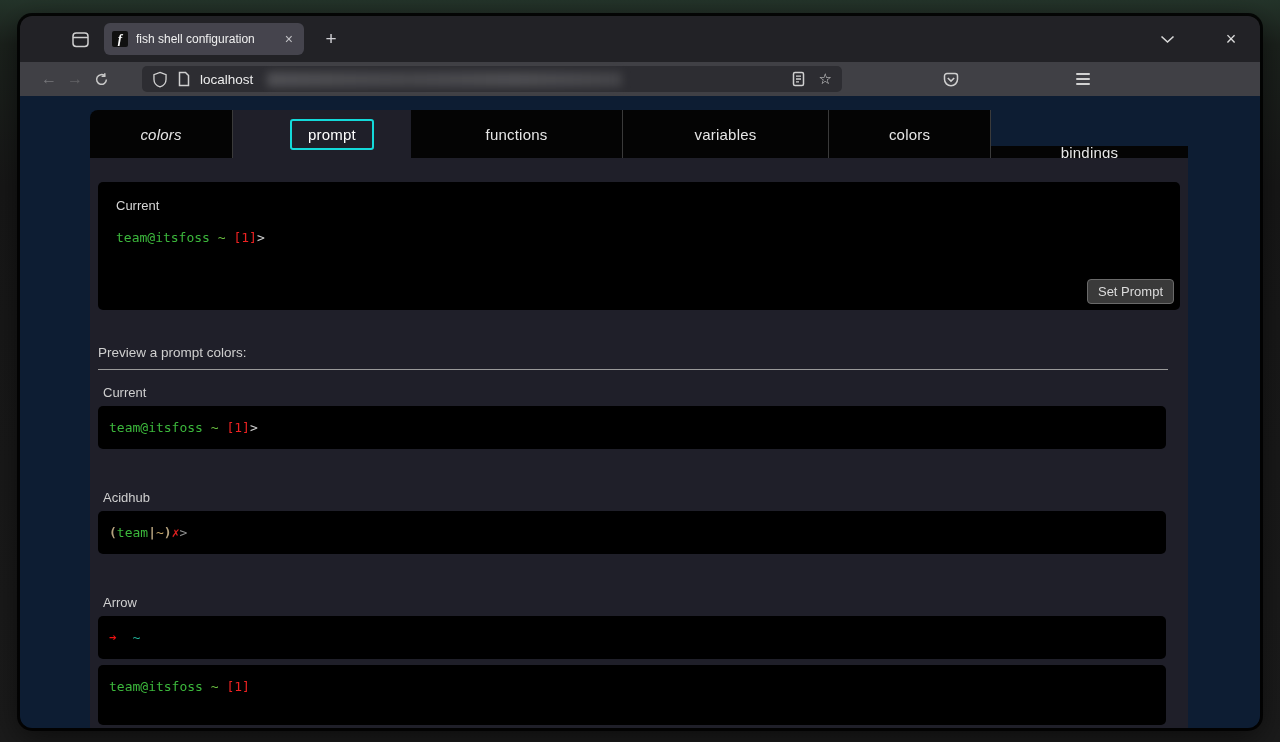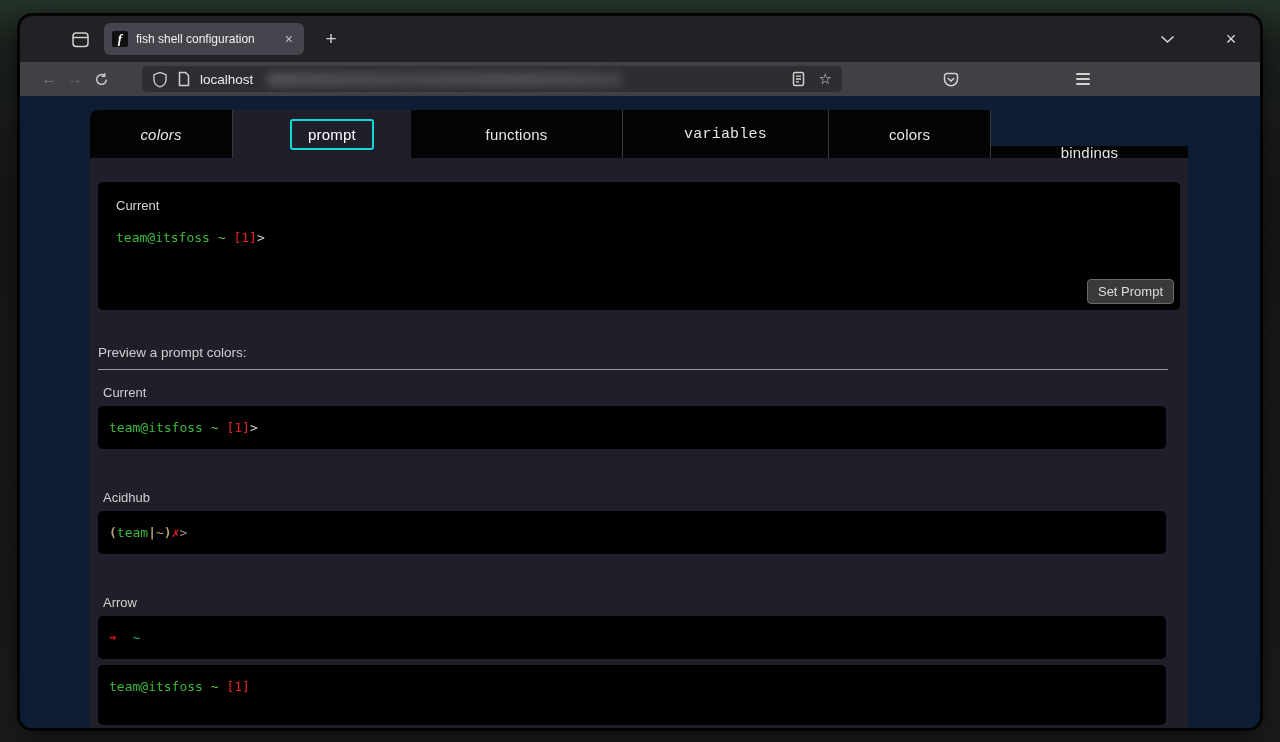--- a/index.html
+++ b/index.html
@@ -73,21 +73,21 @@
   }
   .fishtab{
     background:#040404; color:#e6e6e6; font-size:15px; letter-spacing:.2px;
     display:flex; align-items:center; justify-content:center;
     border-right:1px solid #3a3a3a; cursor:default;
   }
   .fishtab:last-child{ border-right:none; }
   .fishtab:nth-child(1){ width:143px;font-style:italic; }
   .fishtab:nth-child(2){ width:178px; }
   .fishtab:nth-child(3){ width:212px; }
-  .fishtab:nth-child(4){ width:206px;font-family:Liberation Mono, monospace; }
+  .fishtab:nth-child(4){ width:206px; }
   .fishtab:nth-child(5){ width:162px; }
   .fishtab:nth-child(6){ width:197px;margin-top:36px; }
   .fishtab.active{ background:#1f1f29; border-right:none;padding-left:20px; }
   .fishtab.active .lbl{
     border:2px solid #14d9d9; border-radius:3px; padding:5px 16px; color:#ffffff;
   }
   .panel{
     background:#1f1f29; height:570px; padding:24px 8px 0 8px;
   }
   .termbox{

